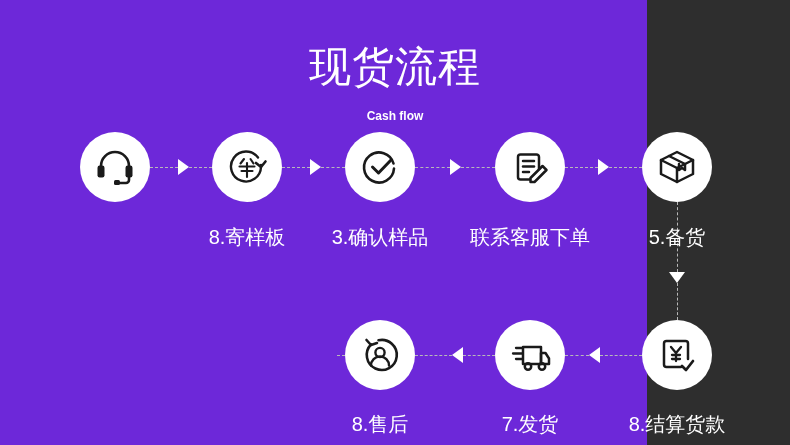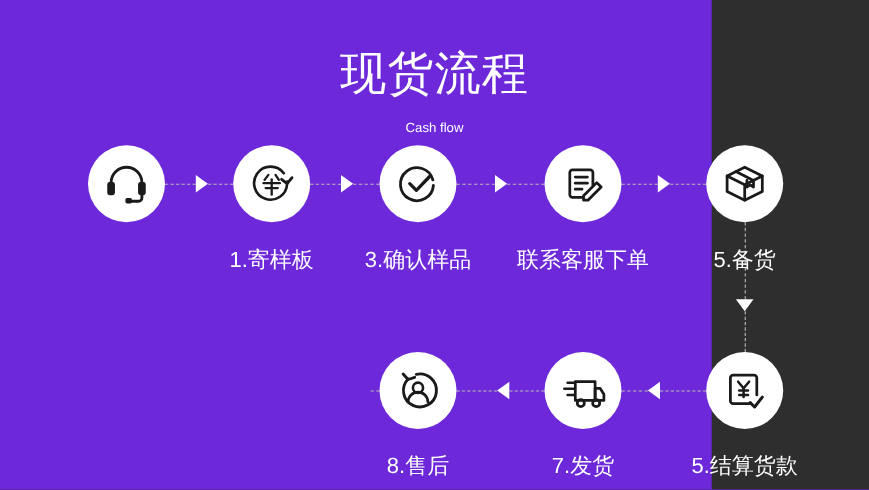--- a/index.html
+++ b/index.html
@@ -36,21 +36,21 @@
   }
   .subtitle {
     position: absolute;
     left: 0;
     top: 108px;
     width: 790px;
     text-align: center;
     color: #ffffff;
     font-size: 12px;
     line-height: 16px;
-    font-weight: normal;
+    font-weight: bold;
     white-space: nowrap;
   }
 
   
   .node {
     position: absolute;
     width: 70px;
     height: 70px;
   }
   .node .disc {
@@ -255,21 +255,21 @@
     <div class="glyph">
       <svg viewBox="0 0 44 44" fill="none" stroke="#1a1a1a" stroke-width="2.6" stroke-linecap="round" stroke-linejoin="round">
         <path d="M13 11.5 A15 15 0 1 0 20.5 7.3"></path>
         <path d="M8.5 7 l4.5 5 l6 -2" stroke-width="2.6"></path>
         <circle cx="22" cy="19.5" r="4.6" stroke-width="2.4"></circle>
         <path d="M13 32.5 a9 9 0 0 1 18 0" stroke-width="2.4"></path>
       </svg>
     </div>
   </div>
 
-  <div class="step-label" style="left:247px; top:224px;">1.寄样板</div>
+  <div class="step-label" style="left:247px; top:224px;">8.寄样板</div>
   <div class="step-label" style="left:380px; top:224px;">3.确认样品</div>
   <div class="step-label" style="left:530px; top:224px;">联系客服下单</div>
   <div class="step-label" style="left:677px; top:224px;">5.备货</div>
-  <div class="step-label" style="left:677px; top:411px;">5.结算货款</div>
+  <div class="step-label" style="left:677px; top:411px;">8.结算货款</div>
   <div class="step-label" style="left:530px; top:411px;">7.发货</div>
   <div class="step-label" style="left:380px; top:411px;text-align:center;">8.售后</div>
 
 </div>
 
 </body></html>

